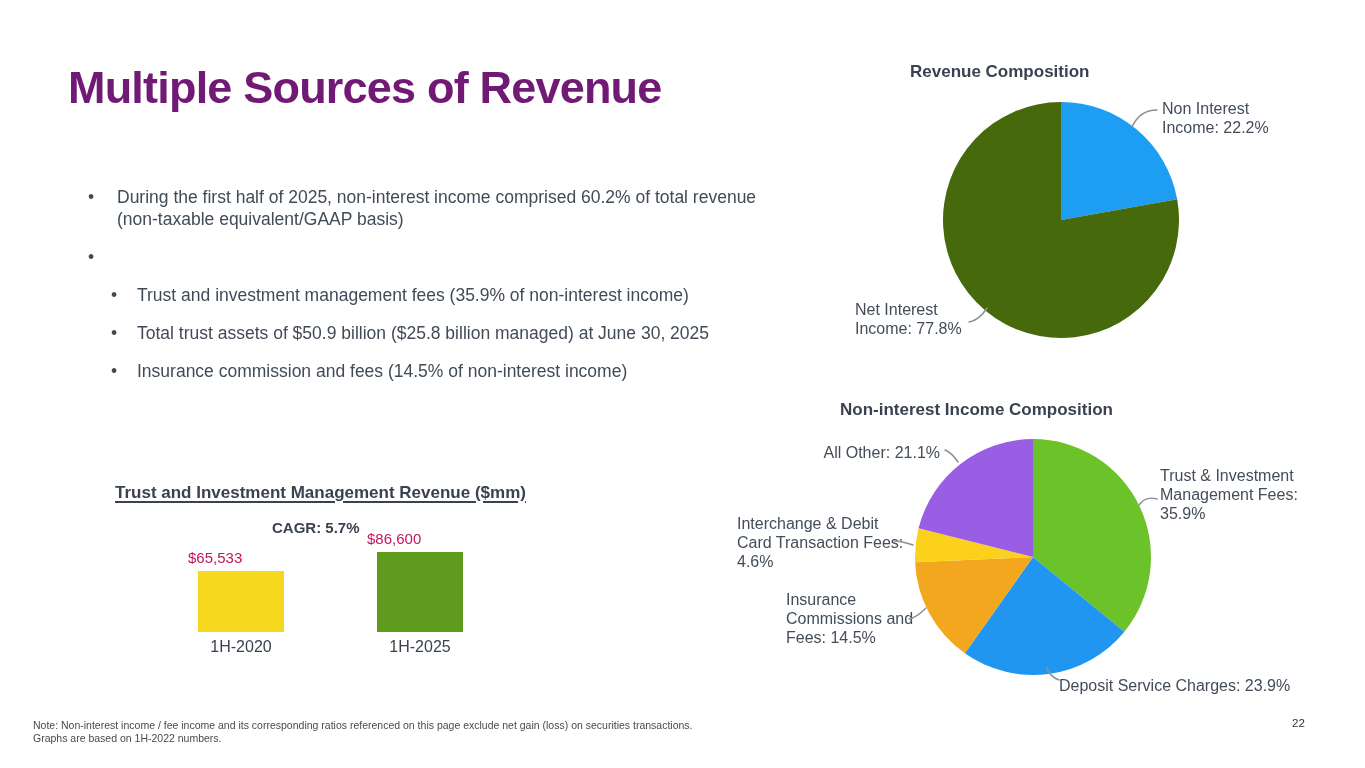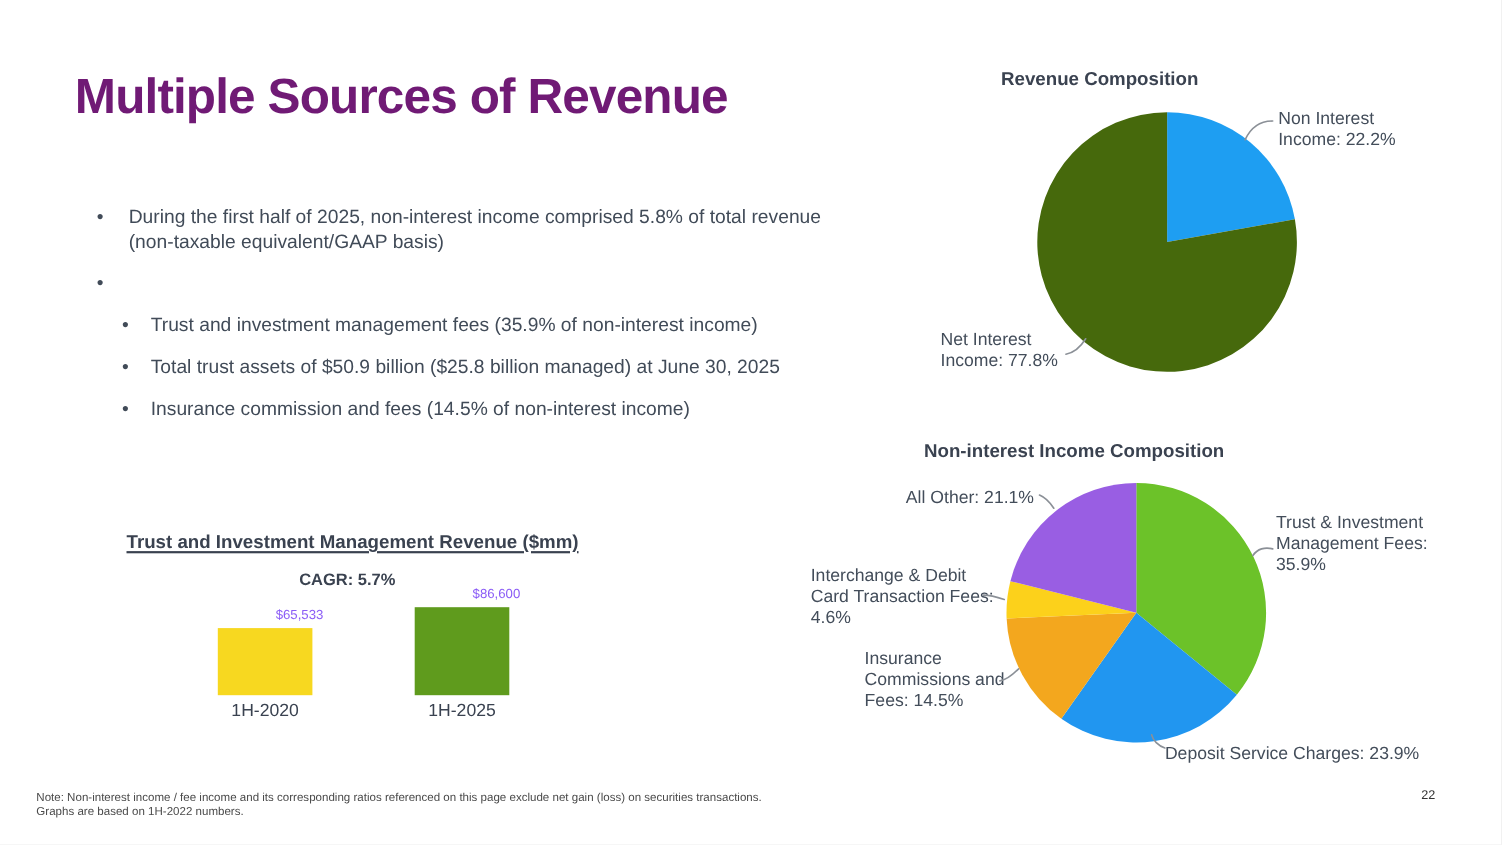--- a/index.html
+++ b/index.html
@@ -17,21 +17,21 @@
   .lvl2 .dot{width:26px}
   .lvl1 .txt{max-width:640px}
   .lvl2 .txt{max-width:650px}
   .b-item.narrow .txt{max-width:560px}
 
   .bar-title{position:absolute;left:115px;top:483px;font-size:17px;font-weight:700;color:#3A4250;
              text-decoration:underline;text-underline-offset:3px;text-decoration-thickness:2px}
   .cagr{position:absolute;left:272px;top:519px;font-size:15px;font-weight:700;color:#3A4250}
   .bars{position:absolute;left:198px;top:552px;width:266px;height:80px}
   .bar{position:absolute;bottom:0;width:86px}
-  .bar-val{position:absolute;width:106px;text-align:right;font-size:12px;color:#8b5cf6}
+  .bar-val{position:absolute;width:106px;text-align:left;font-size:15px;color:#be185d}
   .bar-cat{position:absolute;top:86px;width:106px;text-align:center;font-size:16px;color:#3A4250}
 
   .pie{position:absolute}
   .pie-title{position:absolute;font-size:17px;font-weight:700;text-align:left;color:#3A4250}
   .pie1-title{left:910px;top:62px;width:300px}
   .pie2-title{left:840px;top:400px;width:300px}
   .callout{position:absolute;font-size:16px;line-height:19px;color:#434D5A;white-space:pre-line}
   .ra{text-align:right}
   .leaders{position:absolute;left:0;top:0;pointer-events:none}
   .leaders path{fill:none;stroke:#8B9097;stroke-width:1.5;stroke-linecap:round}
@@ -43,21 +43,21 @@
 </head>
 <body>
 
 <div class="slide">
 
   <h1 class="slide-title">Multiple Sources of Revenue</h1>
 
   <div class="bullets">
     <div class="b-item lvl1">
       <span class="dot"></span>
-      <span class="txt">During the first half of 2025, non-interest income comprised 5.8% of total revenue (non-taxable equivalent/GAAP basis)</span>
+      <span class="txt">During the first half of 2025, non-interest income comprised 60.2% of total revenue (non-taxable equivalent/GAAP basis)</span>
     </div>
     <div class="b-item lvl1">
       <span class="dot"></span>
     </div>
     <div class="b-item lvl2">
       <span class="dot"></span>
       <span class="txt">Trust and investment management fees (35.9% of non-interest income)</span>
     </div>
     <div class="b-item lvl2">
       <span class="dot"></span>

